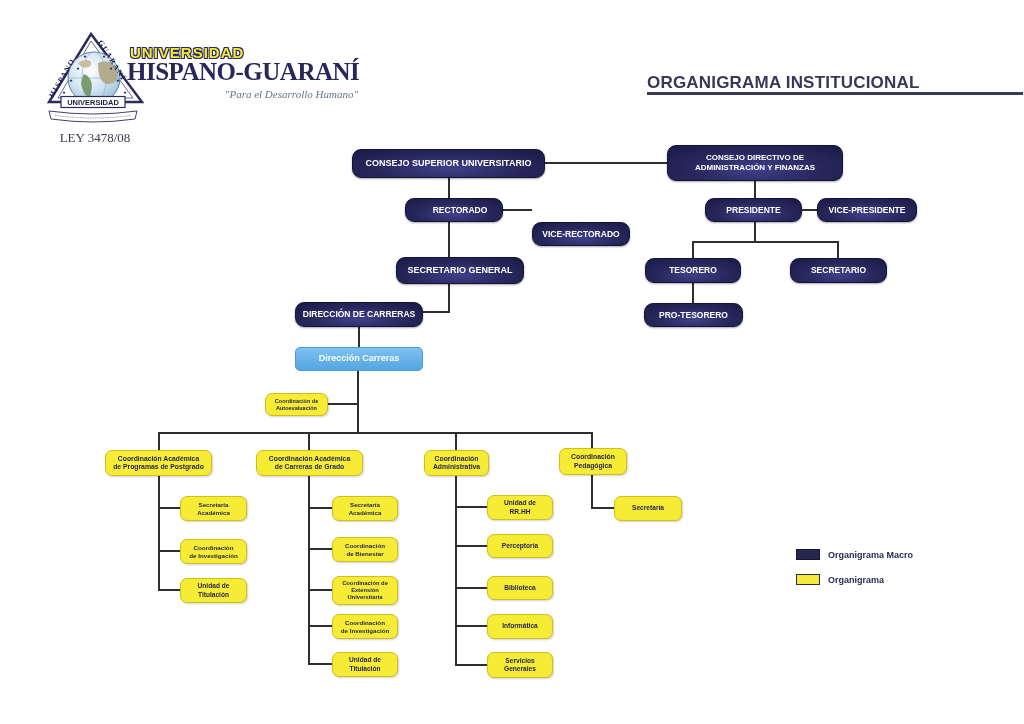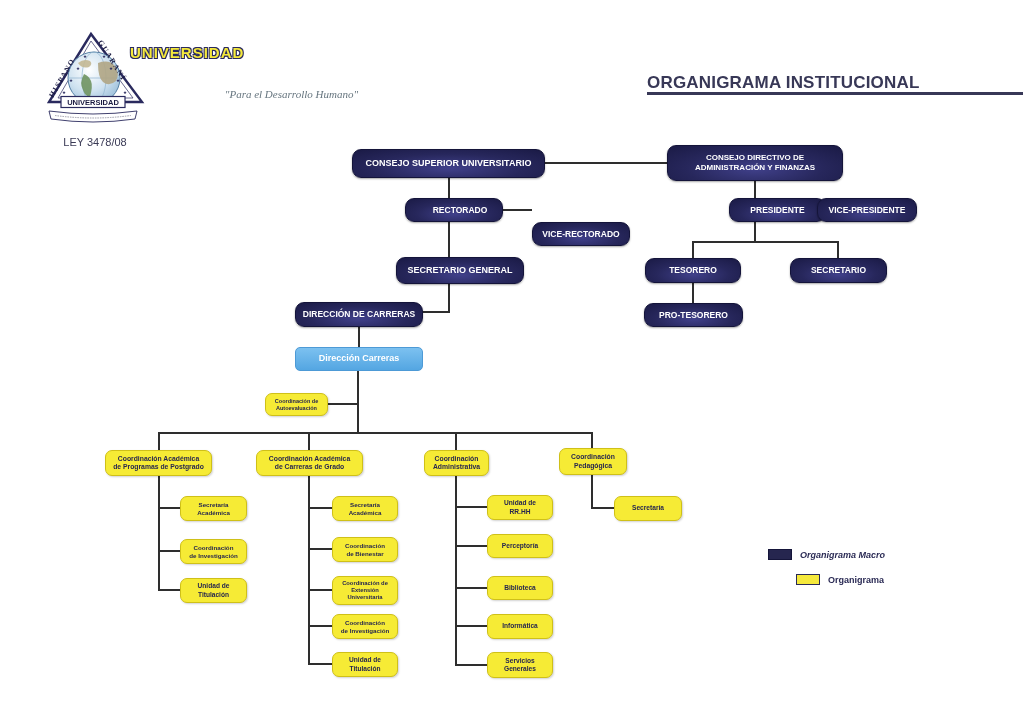--- a/index.html
+++ b/index.html
@@ -38,22 +38,22 @@
   }
   .wordmark-main{
     position:absolute;left:127px;top:58px;font-family:"Liberation Serif",serif;
     font-size:25px;font-weight:bold;color:#27275c;letter-spacing:-0.5px;
   }
   .tagline{
     position:absolute;left:186px;top:88px;width:172px;text-align:right;
     font-family:"Liberation Serif",serif;font-style:italic;font-size:11px;color:#66757f;
   }
   .law{
-    position:absolute;left:40px;top:136px;width:110px;text-align:center;
-    font-size:11px;color:#3a3a55;
+    position:absolute;left:40px;top:130px;width:110px;text-align:center;
+    font-size:13px;color:#3a3a55;font-family:Liberation Serif, serif;
   }
   .page-title{
     position:absolute;left:647px;top:73px;font-size:17px;font-weight:bold;
     color:#383857;letter-spacing:.2px;
   }
   .title-rule{position:absolute;left:647px;top:92px;width:376px;height:2.5px;background:#383857;}
   
   .legend-row{position:absolute;display:flex;align-items:center;gap:8px;}
   .swatch{width:24px;height:11px;box-sizing:border-box;}
   .swatch-navy{background:#26264f;border:1px solid #15153a;}
@@ -106,20 +106,21 @@
 
     <rect x="21" y="66.5" width="64" height="11" fill="#ffffff" stroke="#2a2a5e" stroke-width="1.2"></rect>
     <text x="53" y="75" text-anchor="middle" font-size="7.5" font-weight="bold" fill="#1a1a40">UNIVERSIDAD</text>
 
     <path d="M 9,81 Q 53,87 97,81 L 95,89 Q 53,95 11,89 Z" fill="#ffffff" stroke="#2a2a5e" stroke-width="0.9"></path>
     <path d="M 15,85.5 Q 53,90.5 91,85.5" fill="none" stroke="#9a9aa8" stroke-width="1" stroke-dasharray="1.5,1"></path>
   </svg>
 
   <div class="law">LEY 3478/08</div>
   <div class="wordmark-top">UNIVERSIDAD</div>
+  <div class="wordmark-main">HISPANO-GUARANÍ</div>
   <div class="tagline">"Para el Desarrollo Humano"</div>
 
   <div class="page-title">ORGANIGRAMA INSTITUCIONAL</div>
   <div class="title-rule"></div>
 
   <div class="h" style="left:545px;top:162px;width:122px;"></div>
   <div class="v" style="left:448px;top:178px;height:20px;"></div>
   <div class="h" style="left:503px;top:209px;width:29px;"></div>
   <div class="v" style="left:448px;top:222px;height:35px;"></div>
   <div class="v" style="left:448px;top:284px;height:29px;"></div>
@@ -161,21 +162,21 @@
   <div class="h" style="left:692px;top:241px;width:147px;"></div>
   <div class="v" style="left:692px;top:243px;height:15px;"></div>
   <div class="v" style="left:837px;top:243px;height:15px;"></div>
   <div class="v" style="left:692px;top:283px;height:20px;"></div>
 
   <div class="box navy" style="left:352px;top:149px;width:193px;height:29px;font-size:9px;">CONSEJO SUPERIOR UNIVERSITARIO</div>
   <div class="box navy" style="left:667px;top:145px;width:176px;height:36px;font-size:8px;">CONSEJO DIRECTIVO DE
 ADMINISTRACIÓN Y FINANZAS</div>
   <div class="box navy" style="left:405px;top:198px;width:98px;height:24px;padding-left:12px;">RECTORADO</div>
   <div class="box navy" style="left:532px;top:198px;width:98px;height:24px;margin-top:24px;">VICE-RECTORADO</div>
-  <div class="box navy" style="left:705px;top:198px;width:97px;height:24px;margin-left:24px;">PRESIDENTE</div>
+  <div class="box navy" style="left:705px;top:198px;width:97px;height:24px;">PRESIDENTE</div>
   <div class="box navy" style="left:817px;top:198px;width:100px;height:24px;">VICE-PRESIDENTE</div>
   <div class="box navy" style="left:396px;top:257px;width:128px;height:27px;font-size:9px;">SECRETARIO GENERAL</div>
   <div class="box navy" style="left:645px;top:258px;width:96px;height:25px;">TESORERO</div>
   <div class="box navy" style="left:790px;top:258px;width:97px;height:25px;">SECRETARIO</div>
   <div class="box navy" style="left:644px;top:303px;width:99px;height:24px;">PRO-TESORERO</div>
   <div class="box navy" style="left:295px;top:302px;width:128px;height:25px;">DIRECCIÓN DE CARRERAS</div>
 
   <div class="box blue" style="left:295px;top:347px;width:128px;height:24px;">Dirección Carreras</div>
 
   <div class="box yellow" style="left:265px;top:393px;width:63px;height:23px;font-size:5.5px;">Coordinación de
@@ -212,21 +213,21 @@
   <div class="box yellow" style="left:487px;top:495px;width:66px;height:25px;font-size:6.6px;">Unidad de
 RR.HH</div>
   <div class="box yellow" style="left:487px;top:534px;width:66px;height:24px;font-size:6.6px;">Perceptoría</div>
   <div class="box yellow" style="left:487px;top:576px;width:66px;height:24px;font-size:6.6px;">Biblioteca</div>
   <div class="box yellow" style="left:487px;top:614px;width:66px;height:25px;font-size:6.6px;">Informática</div>
   <div class="box yellow" style="left:487px;top:652px;width:66px;height:26px;font-size:6.6px;">Servicios
 Generales</div>
 
   <div class="box yellow" style="left:614px;top:496px;width:68px;height:25px;font-size:6.6px;">Secretaría</div>
 
-  <div class="legend-row" style="left:768px;top:549px;font-style:italic;">
+  <div class="legend-row" style="left:796px;top:549px;">
     <div class="swatch swatch-navy"></div>
     <span class="legend-label">Organigrama Macro</span>
   </div>
   <div class="legend-row" style="left:796px;top:574px;">
     <div class="swatch swatch-yellow"></div>
     <span class="legend-label">Organigrama</span>
   </div>
 
 </div>
 

